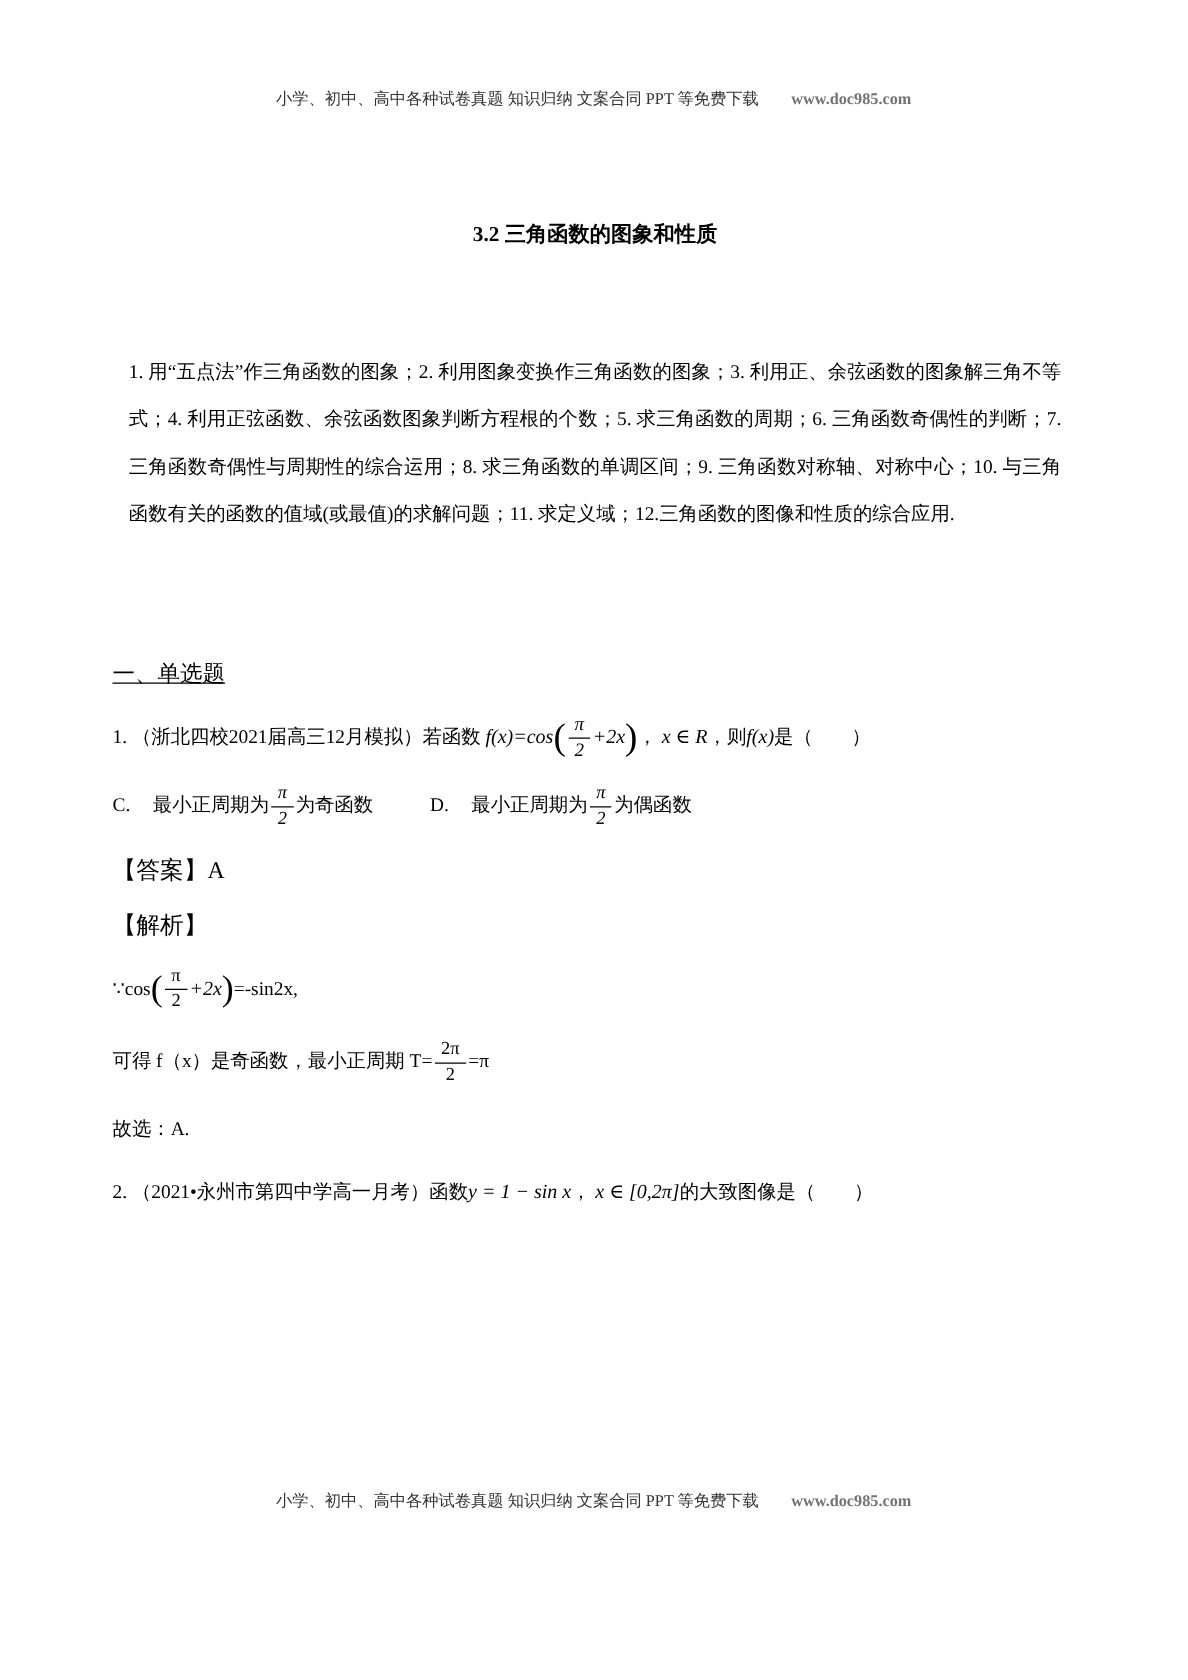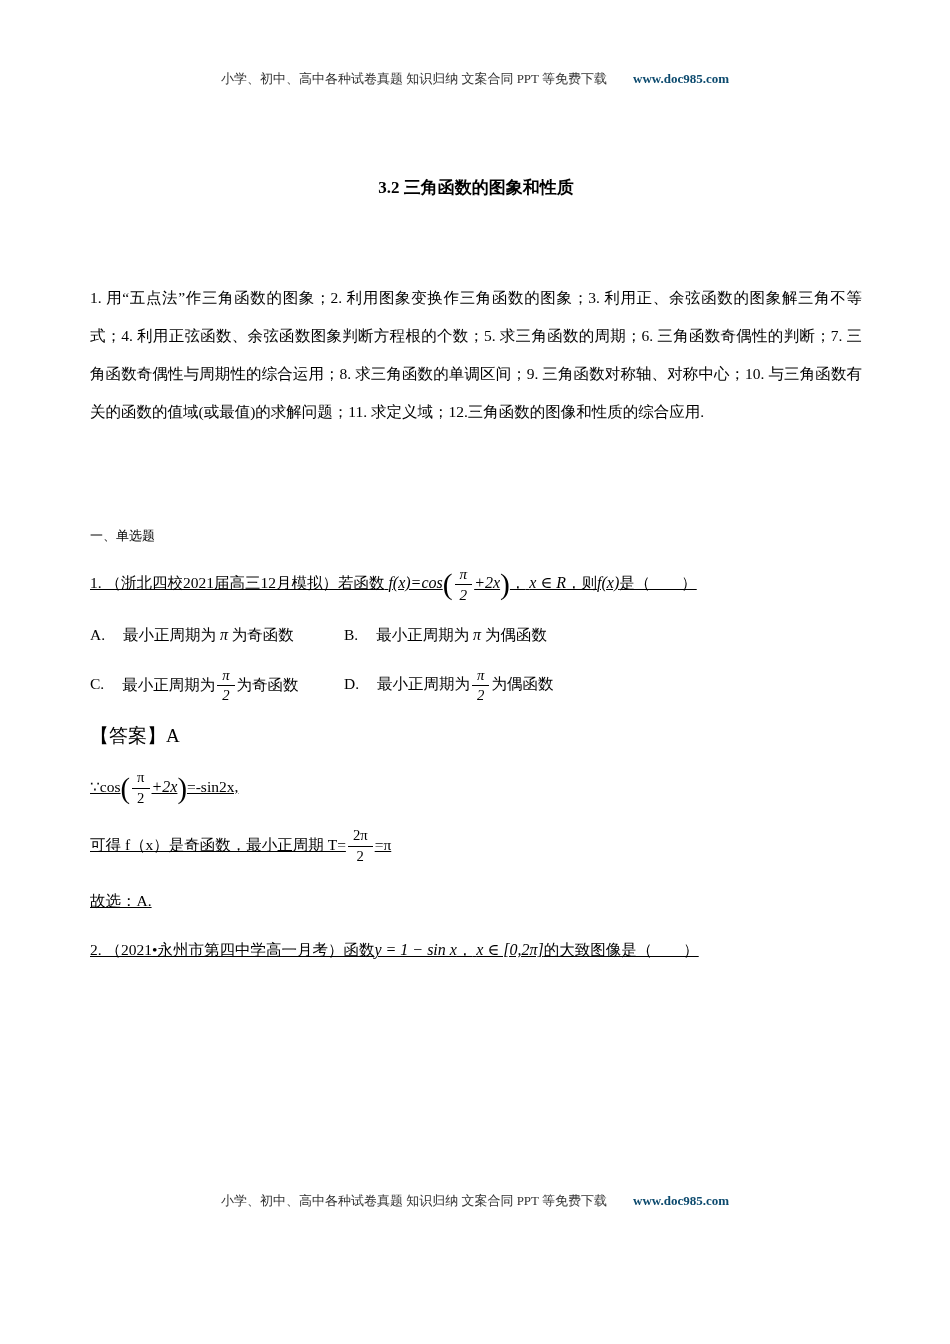--- a/index.html
+++ b/index.html
@@ -7,30 +7,30 @@
     width:950px;height:1344px;background:#ffffff;color:#000;
     font-family:"Liberation Serif","DejaVu Serif",serif;
     position:relative;overflow:hidden;
   }
   .page-header,.page-footer{
     position:absolute;left:0;width:100%;text-align:center;
     font-size:13px;color:#333;white-space:nowrap;
   }
   .page-header{top:70px;}
   .page-footer{top:1192px;}
-  .site-url{font-weight:bold;color:#0c4a6e;margin-left:26px;}
+  .site-url{font-weight:bold;color:#737373;margin-left:26px;}
   .content{position:absolute;top:176px;left:90px;width:772px;}
   .title{
     text-align:center;font-size:17px;font-weight:bold;margin:0 0 80px 0;
   }
   .intro{
-    font-size:15.5px;line-height:2.45;text-align:justify;margin:0;
+    font-size:15.5px;line-height:2.45;text-align:justify;margin:13px;
   }
-  .section-head{font-size:13px;margin:96px 0 0 0;}
-  .qline{font-size:15.5px;margin-top:20px;line-height:1.9;text-decoration:underline;}
+  .section-head{font-size:18px;margin:96px 0 0 0;text-decoration:underline;}
+  .qline{font-size:15.5px;margin-top:20px;line-height:1.9;}
   .math{font-style:italic;font-size:16px;}
   .frac{
     display:inline-block;vertical-align:middle;text-align:center;
     line-height:1.2;margin:0 2px;font-size:0.95em;
   }
   .frac .num{display:block;border-bottom:1px solid #000;padding:0 5px 1px 5px;}
   .frac .den{display:block;padding-top:1px;}
   .bigp{
     display:inline-block;font-style:normal;font-size:1.85em;
     vertical-align:middle;line-height:1;font-weight:400;
@@ -55,30 +55,28 @@
   <p class="intro">1. 用“五点法”作三角函数的图象；2. 利用图象变换作三角函数的图象；3. 利用正、余弦函数的图象解三角不等式；4. 利用正弦函数、余弦函数图象判断方程根的个数；5. 求三角函数的周期；6. 三角函数奇偶性的判断；7. 三角函数奇偶性与周期性的综合运用；8. 求三角函数的单调区间；9. 三角函数对称轴、对称中心；10. 与三角函数有关的函数的值域(或最值)的求解问题；11. 求定义域；12.三角函数的图像和性质的综合应用.</p>
 
   <p class="section-head">一、单选题</p>
 
   <div class="qline">
     <span>1. （浙北四校2021届高三12月模拟）若函数</span>
     <span class="math"><span>f(x)=cos</span><span class="bigp">(</span><span class="frac"><span class="num">π</span><span class="den">2</span></span><span>+2x</span><span class="bigp">)</span></span><span>，</span>
     <span class="math">x ∈ R</span><span>，则</span><span class="math">f(x)</span><span>是（　　）</span>
   </div>
 
-  <div class="optrow">
-    <span class="opt-first"><span class="opt-label">A.</span><span>最小正周期为</span> <span class="math">π</span> <span>为奇函数</span></span><span><span class="opt-label">B.</span><span>最小正周期为</span> <span class="math">π</span> <span>为偶函数</span></span>
-  </div>
 
   <div class="optrow">
     <span class="opt-first"><span class="opt-label">C.</span><span>最小正周期为</span><span class="frac math"><span class="num">π</span><span class="den">2</span></span><span>为奇函数</span></span><span><span class="opt-label">D.</span><span>最小正周期为</span><span class="frac math"><span class="num">π</span><span class="den">2</span></span><span>为偶函数</span></span>
   </div>
 
   <p class="ansline"><span>【答案】</span><span>A</span></p>
 
+  <p class="ansline"><span>【解析】</span></p>
 
   <div class="qline step">
     <span>∵cos</span><span class="bigp">(</span><span class="frac"><span class="num">π</span><span class="den">2</span></span><span class="math">+2x</span><span class="bigp">)</span><span>=-sin2x,</span>
   </div>
 
 
   <div class="qline step">
     <span>可得 f（x）是奇函数，最小正周期 T=</span><span class="frac"><span class="num">2π</span><span class="den">2</span></span><span>=π</span>
   </div>
 

